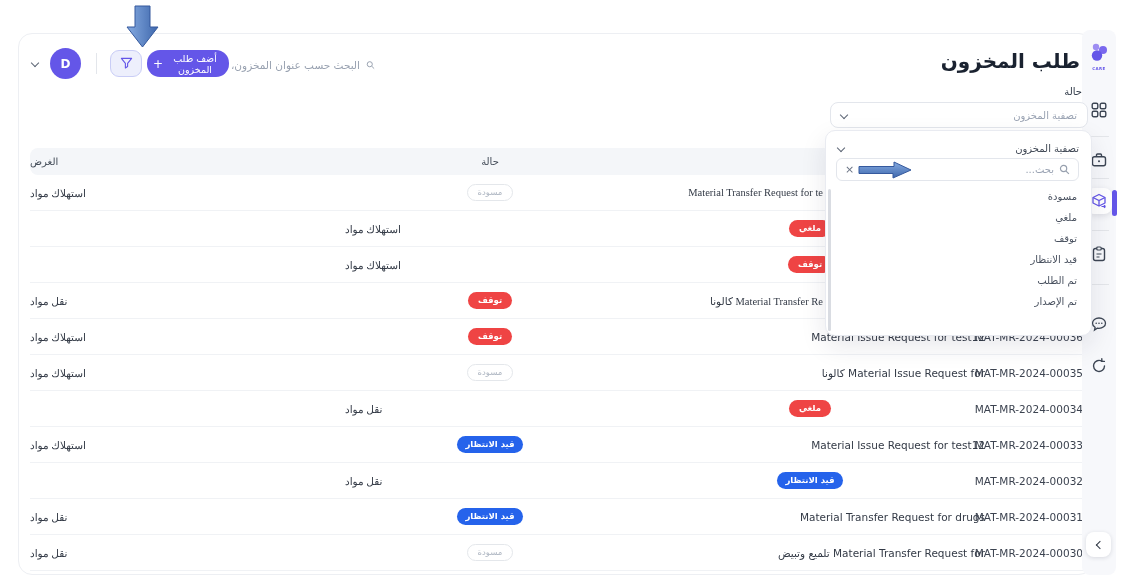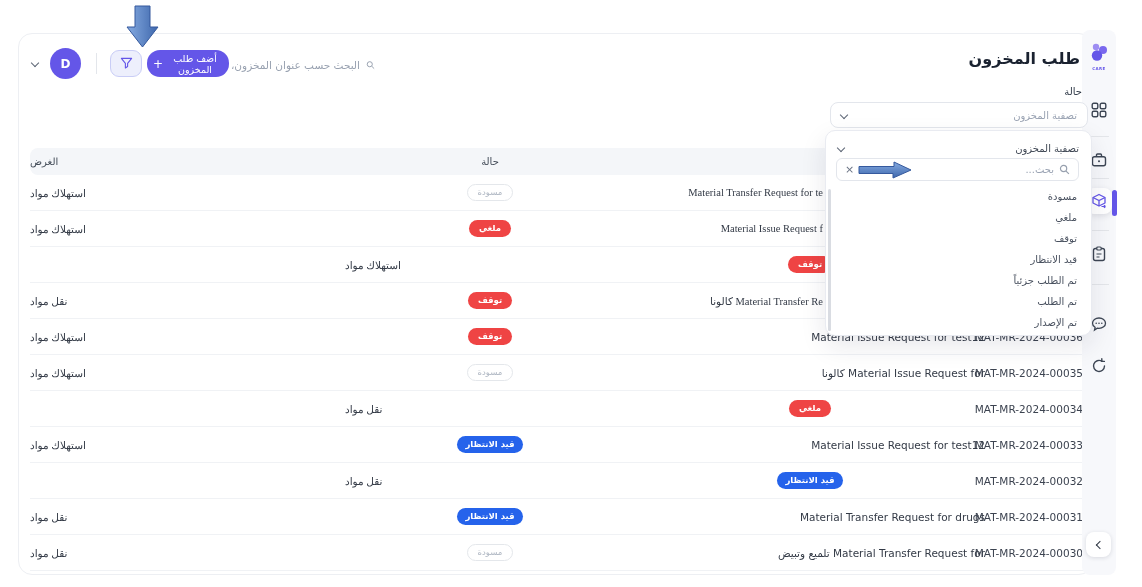--- a/index.html
+++ b/index.html
@@ -5,21 +5,21 @@
   html,body{margin:0;padding:0;width:1142px;height:587px;background:#ffffff;
     font-family:"DejaVu Sans",sans-serif;overflow:hidden;position:relative;}
   *{box-sizing:border-box;}
   .abs{position:absolute;}
 
   
   .card{left:18px;top:33px;width:1075px;height:542px;background:#fff;
     border:1px solid #edeff3;border-radius:14px;z-index:0;}
 
   
-  .page-title{left:860px;top:49px;width:220px;text-align:right;font-size:16px;
+  .page-title{left:860px;top:49px;width:220px;text-align:right;font-size:20px;
     font-weight:600;color:#1a2230;direction:rtl;z-index:2;}
   .topsearch{left:205px;top:55px;width:170px;height:20px;direction:rtl;display:flex;
     align-items:center;gap:6px;color:#98a1b0;font-size:10.5px;z-index:2;white-space:nowrap;overflow:hidden;}
   .btn-add{left:147px;top:50px;width:82px;height:27px;background:#6456e8;border:none;
     border-radius:13px;color:#fff;display:flex;align-items:center;justify-content:center;
     gap:4px;font-size:9.5px;cursor:pointer;z-index:2;font-family:inherit;}
   .btn-add .plus{font-size:12px;line-height:1;}
   .btn-filter{left:110px;top:50px;width:32px;height:27px;background:#edeffc;
     border:1px solid #c9cdf6;border-radius:9px;display:flex;align-items:center;
     justify-content:center;cursor:pointer;z-index:2;}
@@ -148,21 +148,20 @@
   </div>
   <div id="rows">
       <div class="trow">
         <div class="cell col-id"></div>
         <div class="cell col-title occluded">Material Transfer Request for te</div>
         <div class="cell col-status"><span class="badge badge-draft">مسودة</span></div>
         <div class="cell col-purpose">استهلاك مواد</div>
       </div>
       <div class="trow">
         <div class="cell col-id"></div>
-        <div class="cell col-title occluded">Material Issue Request f</div>
         <div class="cell col-status"><span class="badge badge-red">ملغي</span></div>
         <div class="cell col-purpose">استهلاك مواد</div>
       </div>
       <div class="trow">
         <div class="cell col-id"></div>
         <div class="cell col-status"><span class="badge badge-red">توقف</span></div>
         <div class="cell col-purpose">استهلاك مواد</div>
       </div>
       <div class="trow">
         <div class="cell col-id"></div>
@@ -224,21 +223,20 @@
       <line x1="7.7" y1="7.7" x2="10.8" y2="10.8" stroke="#97a0ae" stroke-width="1.3"></line>
     </svg>
     <span>بحث...</span>
     <span class="clear">×</span>
   </div>
   <div class="opts" id="opts">
       <div class="opt">مسودة</div>
       <div class="opt">ملغي</div>
       <div class="opt">توقف</div>
       <div class="opt">قيد الانتظار</div>
-      <div class="opt">تم الطلب جزئياً</div>
       <div class="opt">تم الطلب</div>
       <div class="opt">تم الإصدار</div>
     </div>
   <div class="thumb"></div>
 </div>
 
 <svg class="abs arrow" style="left:858px;top:161px;" width="54" height="18" viewBox="0 0 54 18">
   <defs>
       <linearGradient id="g2" x1="0" y1="0" x2="0" y2="1">
     <stop offset="0" stop-color="#86abe1"></stop>

